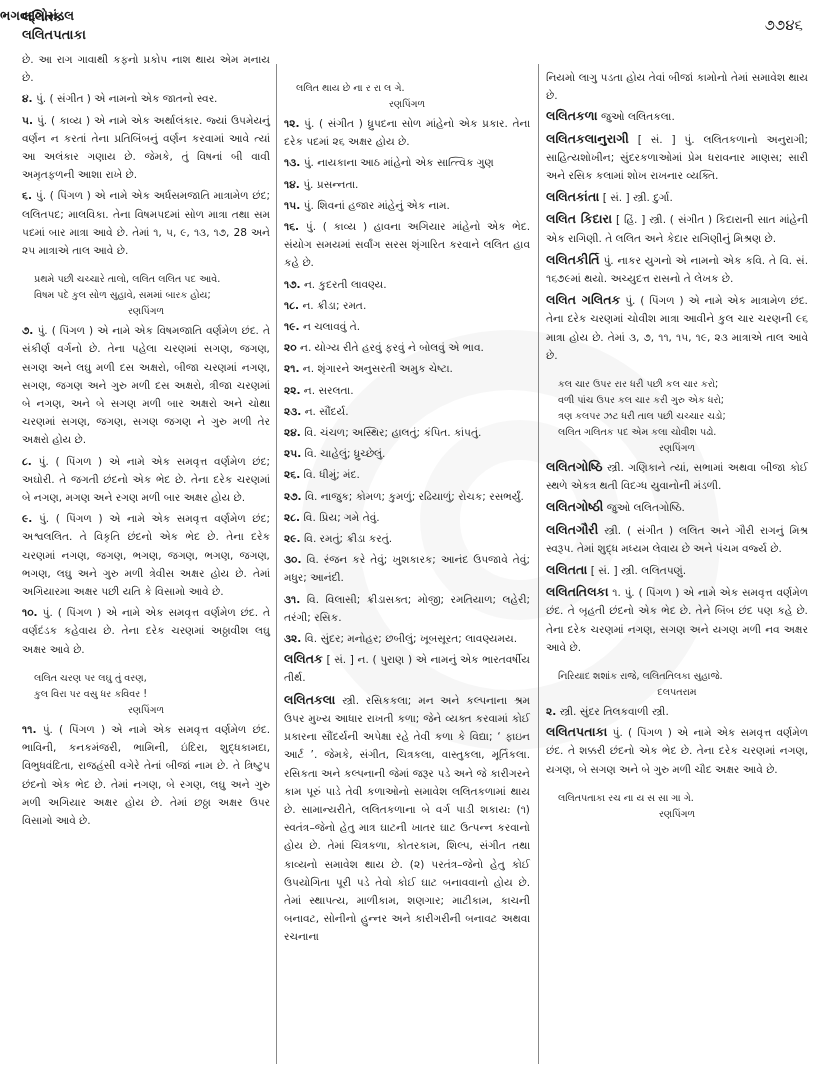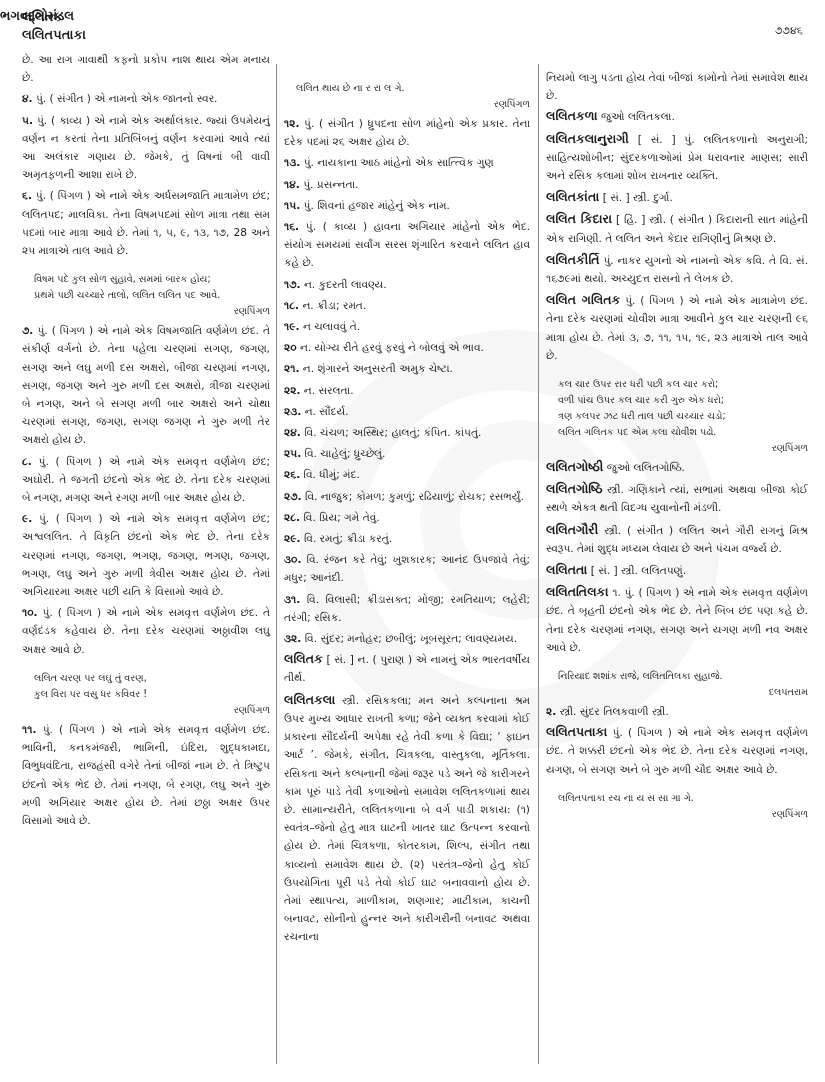--- a/index.html
+++ b/index.html
@@ -5,34 +5,34 @@
   html,body{margin:0;padding:0;background:#fff;}
   body{width:825px;height:1082px;position:relative;overflow:hidden;
        font-family:"DejaVu Sans","Liberation Sans",sans-serif;color:#1a1a1a;}
   .page{position:absolute;left:0;top:0;width:825px;height:1080px;text-decoration:underline;}
   .watermark{position:absolute;left:300px;top:330px;width:420px;height:420px;border-radius:50%;
      border:60px solid rgba(0,0,0,0.035);box-sizing:border-box;pointer-events:none;}
   .watermark2{position:absolute;left:420px;top:420px;width:200px;height:200px;border-radius:50%;
      border:40px solid rgba(0,0,0,0.03);box-sizing:border-box;pointer-events:none;}
   .hdr-left{position:absolute;left:22px;top:8px;font-size:13px;font-weight:bold;line-height:18px;}
   .hdr-center{position:absolute;left:0;width:825px;top:8px;text-align:left;font-size:13px;font-weight:bold;}
-  .hdr-right{position:absolute;right:22px;top:24px;font-size:11px;}
+  .hdr-right{position:absolute;right:22px;top:16px;font-size:15px;}
   .col{position:absolute;top:68px;font-size:10.6px;line-height:18.2px;}
   .col.left{left:22px;width:248px;top:50px;}
   .col.mid{left:284px;width:246px;}
   .col.right{left:546px;width:262px;}
   .divider{position:absolute;top:64px;bottom:16px;width:1px;background:#888;}
   .divider.d1{left:276px;}
   .divider.d2{left:538px;}
   p{margin:0 0 3px 0;text-align:justify;}
   .entry{margin:0 0 4px 0;}
   .hw{font-weight:bold;font-size:12.5px;margin-top:14px;}
   .num{font-weight:bold;}
   .verse{font-size:9.6px;line-height:16px;padding-left:12px;margin:12px 0 0 0;}
-  .src{text-align:right;font-size:9.6px;line-height:15px;margin:0 0 3px 0;}
+  .src{text-align:center;font-size:9.6px;line-height:15px;margin:0 0 3px 0;}
 </style>
 </head>
 <body>
 
 <div class="page">
   <div class="watermark"></div>
   <div class="watermark2"></div>
 
   <div class="hdr-left">
     <div>લલિતક</div>
@@ -43,22 +43,22 @@
 
   <div class="divider d1"></div>
   <div class="divider d2"></div>
 
   <div class="col left" id="col-left">
       <p><span>છે. આ રાગ ગાવાથી કફનો પ્રકોપ નાશ થાય એમ મનાય છે.</span></p>
       <p><span class="num">૪.</span> <span>પું. ( સંગીત ) એ નામનો એક જાતનો સ્વર.</span></p>
       <p><span class="num">૫.</span> <span>પું. ( કાવ્ય ) એ નામે એક અર્થાલંકાર. જ્યાં ઉપમેયનું વર્ણન ન કરતાં તેના પ્રતિબિંબનું વર્ણન કરવામાં આવે ત્યાં આ અલંકાર ગણાય છે. જેમકે, તું વિષનાં બી વાવી અમૃતફળની આશા રાખે છે.</span></p>
       <p><span class="num">૬.</span> <span>પું. ( પિંગળ ) એ નામે એક અર્ધસમજાતિ માત્રામેળ છંદ; લલિતપદ; માલવિકા. તેના વિષમપદમાં સોળ માત્રા તથા સમ પદમાં બાર માત્રા આવે છે. તેમાં ૧, ૫, ૯, ૧૩, ૧૭, 28 અને ૨૫ માત્રાએ તાલ આવે છે.</span></p>
       <div class="verse">
+        <div>પ્રથમે પછી ચચ્ચારે તાલો, લલિત લલિત પદ આવે.</div>
         <div>વિષમ પદે કુલ સોળ સુહાવે, સમમાં બારક હોય;</div>
-        <div>પ્રથમે પછી ચચ્ચારે તાલો, લલિત લલિત પદ આવે.</div>
       </div>
       <div class="src">રણપિંગળ</div>
       <p><span class="num">૭.</span> <span>પું. ( પિંગળ ) એ નામે એક વિષમજાતિ વર્ણમેળ છંદ. તે સંકીર્ણ વર્ગનો છે. તેના પહેલા ચરણમાં સગણ, જગણ, સગણ અને લઘુ મળી દસ અક્ષરો, બીજા ચરણમાં નગણ, સગણ, જગણ અને ગુરુ મળી દસ અક્ષરો, ત્રીજા ચરણમાં બે નગણ, અને બે સગણ મળી બાર અક્ષરો અને ચોથા ચરણમાં સગણ, જગણ, સગણ જગણ ને ગુરુ મળી તેર અક્ષરો હોય છે.</span></p>
       <p><span class="num">૮.</span> <span>પું. ( પિંગળ ) એ નામે એક સમવૃત્ત વર્ણમેળ છંદ; અઘોરી. તે જગતી છંદનો એક ભેદ છે. તેના દરેક ચરણમાં બે નગણ, મગણ અને રગણ મળી બાર અક્ષર હોય છે.</span></p>
       <p><span class="num">૯.</span> <span>પું. ( પિંગળ ) એ નામે એક સમવૃત્ત વર્ણમેળ છંદ; અશ્વલલિત. તે વિકૃતિ છંદનો એક ભેદ છે. તેના દરેક ચરણમાં નગણ, જગણ, ભગણ, જગણ, ભગણ, જગણ, ભગણ, લઘુ અને ગુરુ મળી ત્રેવીસ અક્ષર હોય છે. તેમાં અગિયારમા અક્ષર પછી યતિ કે વિસામો આવે છે.</span></p>
       <p><span class="num">૧૦.</span> <span>પું. ( પિંગળ ) એ નામે એક સમવૃત્ત વર્ણમેળ છંદ. તે વર્ણદંડક કહેવાય છે. તેના દરેક ચરણમાં અઠ્ઠાવીશ લઘુ અક્ષર આવે છે.</span></p>
       <div class="verse">
         <div>લલિત ચરણ પર લઘુ તું વરણ,</div>
         <div>કુલ વિરા પર વસુ ધર કવિવર !</div>
       </div>
@@ -102,22 +102,22 @@
       <p class="entry"><span class="hw">લલિત કિદારા</span> <span>[ હિં. ] સ્ત્રી. ( સંગીત ) કિદારાની સાત માંહેની એક રાગિણી. તે લલિત અને કેદાર રાગિણીનું મિશ્રણ છે.</span></p>
       <p class="entry"><span class="hw">લલિતકીર્તિ</span> <span>પું. નાકર યુગનો એ નામનો એક કવિ. તે વિ. સં. ૧૬૭૯માં થયો. અચ્યુદત્ત રાસનો તે લેખક છે.</span></p>
       <p class="entry"><span class="hw">લલિત ગલિતક</span> <span>પું. ( પિંગળ ) એ નામે એક માત્રામેળ છંદ. તેના દરેક ચરણમાં ચોવીશ માત્રા આવીને કુલ ચાર ચરણની ૯૬ માત્રા હોય છે. તેમાં ૩, ૭, ૧૧, ૧૫, ૧૯, ૨૩ માત્રાએ તાલ આવે છે.</span></p>
       <div class="verse">
         <div>કલ ચાર ઉપર રાર ધરી પછી કલ ચાર કરો;</div>
         <div>વળી પાંચ ઉપર કલ ચાર કરી ગુરુ એક ધરો;</div>
         <div>ત્રણ કલપર ઝટ ધરી તાલ પછી ચચ્ચાર ચડો;</div>
         <div>લલિત ગલિતક પદ એમ કલા ચોવીશ પઢો.</div>
       </div>
       <div class="src">રણપિંગળ</div>
+      <p class="entry"><span class="hw">લલિતગોષ્ઠિ</span> <span>સ્ત્રી. ગણિકાને ત્યાં, સભામાં અથવા બીજા કોઈ સ્થળે એકત્ર થતી વિદગ્ધ યુવાનોની મંડળી.</span></p>
       <p class="entry"><span class="hw">લલિતગોષ્ઠી</span> <span>જુઓ લલિતગોષ્ઠિ.</span></p>
-      <p class="entry"><span class="hw">લલિતગોષ્ઠિ</span> <span>સ્ત્રી. ગણિકાને ત્યાં, સભામાં અથવા બીજા કોઈ સ્થળે એકત્ર થતી વિદગ્ધ યુવાનોની મંડળી.</span></p>
       <p class="entry"><span class="hw">લલિતગૌરી</span> <span>સ્ત્રી. ( સંગીત ) લલિત અને ગૌરી રાગનું મિશ્ર સ્વરૂપ. તેમાં શુદ્ધ મધ્યમ લેવાય છે અને પંચમ વર્જ્ય છે.</span></p>
       <p class="entry"><span class="hw">લલિતતા</span> <span>[ સં. ] સ્ત્રી. લલિતપણું.</span></p>
       <p class="entry"><span class="hw">લલિતતિલકા</span> <span>૧. પું. ( પિંગળ ) એ નામે એક સમવૃત્ત વર્ણમેળ છંદ. તે બૃહતી છંદનો એક ભેદ છે. તેને બિંબ છંદ પણ કહે છે. તેના દરેક ચરણમાં નગણ, સગણ અને યગણ મળી નવ અક્ષર આવે છે.</span></p>
       <div class="verse">
         <div>નિરિયાદ શશાંક રાજે, લલિતતિલકા સુહાજે.</div>
       </div>
       <div class="src">દલપતરામ</div>
       <p><span class="num">૨.</span> <span>સ્ત્રી. સુંદર તિલકવાળી સ્ત્રી.</span></p>
       <p class="entry"><span class="hw">લલિતપતાકા</span> <span>પું. ( પિંગળ ) એ નામે એક સમવૃત્ત વર્ણમેળ છંદ. તે શક્કરી છંદનો એક ભેદ છે. તેના દરેક ચરણમાં નગણ, યગણ, બે સગણ અને બે ગુરુ મળી ચૌદ અક્ષર આવે છે.</span></p>
       <div class="verse">

